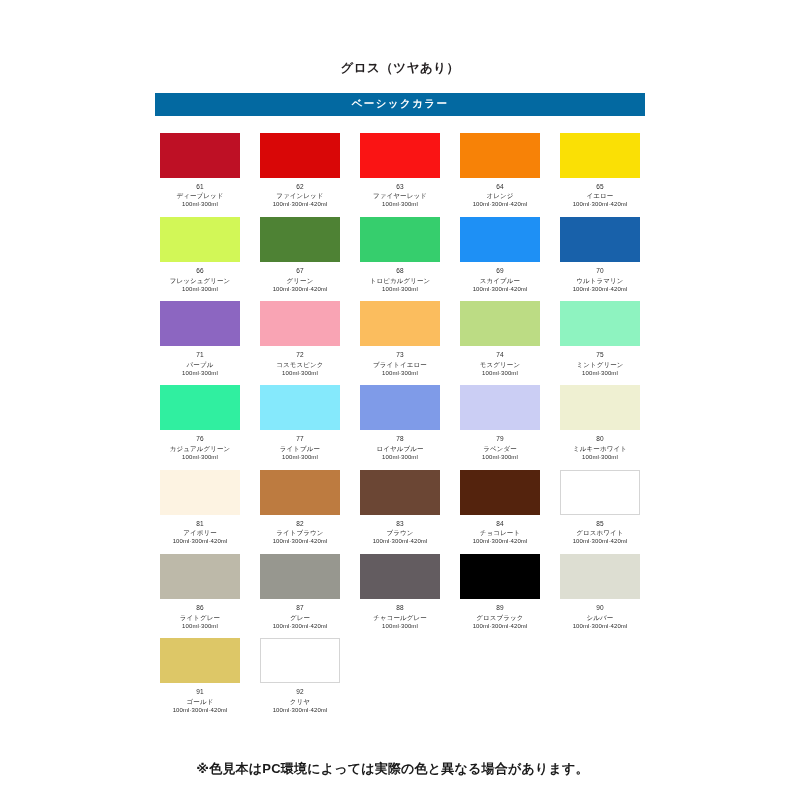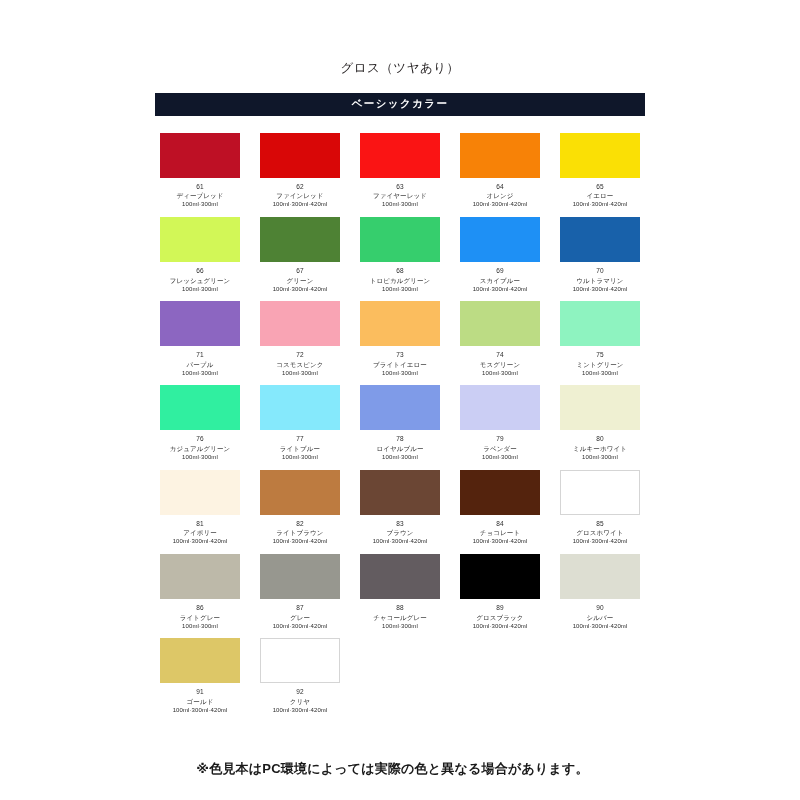--- a/index.html
+++ b/index.html
@@ -17,31 +17,31 @@
   }
   .page {
     position: relative;
     width: 800px;
     height: 800px;
     box-sizing: border-box;
   }
   .chart-title {
     text-align: center;
     font-size: 12.5px;
-    font-weight: normal;
+    font-weight: bold;
     letter-spacing: 0.5px;
     color: #231f20;
     padding-top: 62px;
     line-height: 1;
   }
   .section-bar {
     margin: 18px auto 0 auto;
     width: 490px;
     height: 23px;
-    background: #0f172a;
+    background: #0369a1;
     color: #ffffff;
     font-size: 10.5px;
     font-weight: bold;
     letter-spacing: 1.4px;
     display: flex;
     align-items: center;
     justify-content: center;
   }
   .grid {
     margin: 0 auto;

